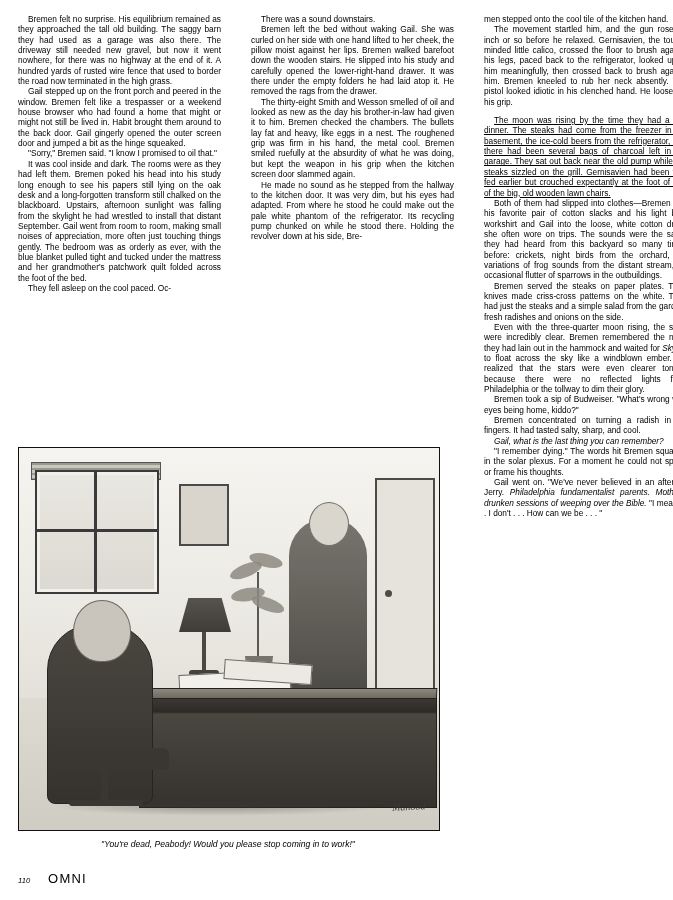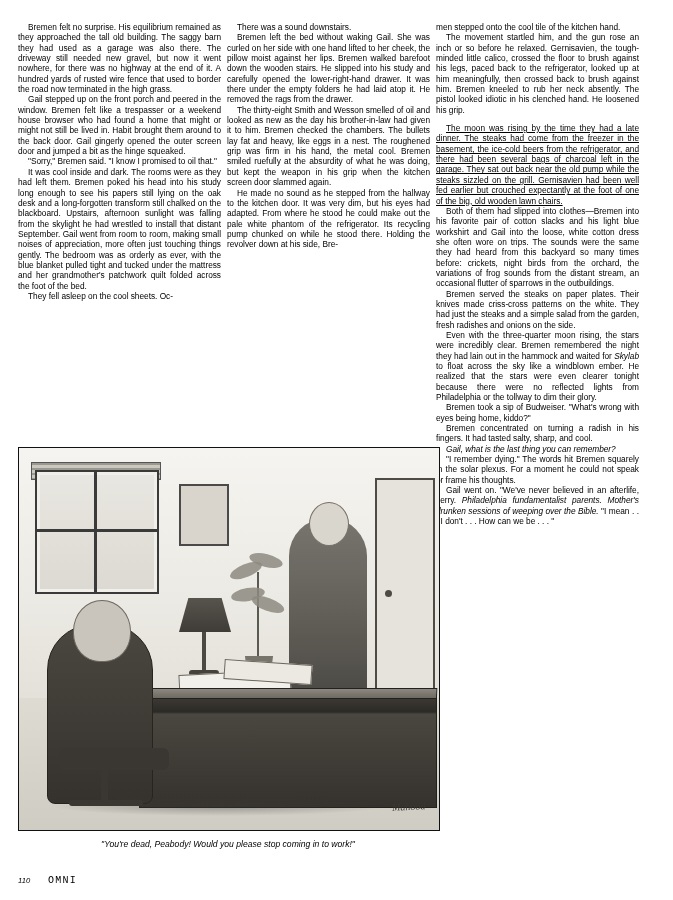--- a/index.html
+++ b/index.html
@@ -16,23 +16,22 @@
   }
   .page {
     position: relative;
     width: 673px;
     height: 900px;
     box-sizing: border-box;
     padding: 14px 18px 0 18px;
   }
   .columns {
     display: flex;
-    gap: 6px;
+    gap: 30px;
     width: 637px;
-    margin-top: 8px;
   }
   .col {
     width: 203px;
     flex: 0 0 203px;
   }
   .col p, .col .para {
     margin: 0;
     font-size: 8.3px;
     line-height: 10.35px;
     text-align: justify;
@@ -210,43 +209,42 @@
     display: flex;
     align-items: baseline;
     gap: 18px;
   }
   .folio {
     font-size: 7.6px;
     color: #000;
     font-style: italic;
   }
   .mag {
-    font-size: 10px;
+    font-size: 13px;
     letter-spacing: 1.2px;
     color: #000;
-    font-family: Liberation Mono, monospace;
   }
   
   .col-right p {
     font-size: 8.3px;
   }
 </style>
 </head>
 <body>
 
 <div class="page">
 
   <div class="columns">
 
     <div class="col col-left">
       <p>Bremen felt no surprise. His equilibrium remained as they approached the tall old building. The saggy barn they had used as a garage was also there. The driveway still needed new gravel, but now it went nowhere, for there was no highway at the end of it. A hundred yards of rusted wire fence that used to border the road now terminated in the high grass.</p>
       <p>Gail stepped up on the front porch and peered in the window. Bremen felt like a trespasser or a weekend house browser who had found a home that might or might not still be lived in. Habit brought them around to the back door. Gail gingerly opened the outer screen door and jumped a bit as the hinge squeaked.</p>
       <p>"Sorry," Bremen said. "I know I promised to oil that."</p>
       <p>It was cool inside and dark. The rooms were as they had left them. Bremen poked his head into his study long enough to see his papers still lying on the oak desk and a long-forgotten transform still chalked on the blackboard. Upstairs, afternoon sunlight was falling from the skylight he had wrestled to install that distant September. Gail went from room to room, making small noises of appreciation, more often just touching things gently. The bedroom was as orderly as ever, with the blue blanket pulled tight and tucked under the mattress and her grandmother's patchwork quilt folded across the foot of the bed.</p>
-      <p>They fell asleep on the cool sheets. Oc-</p>
+      <p>They fell asleep on the cool paced. Oc-</p>
     </div>
 
     <div class="col col-middle">
       <p>There was a sound downstairs.</p>
       <p>Bremen left the bed without waking Gail. She was curled on her side with one hand lifted to her cheek, the pillow moist against her lips. Bremen walked barefoot down the wooden stairs. He slipped into his study and carefully opened the lower-right-hand drawer. It was there under the empty folders he had laid atop it. He removed the rags from the drawer.</p>
       <p>The thirty-eight Smith and Wesson smelled of oil and looked as new as the day his brother-in-law had given it to him. Bremen checked the chambers. The bullets lay fat and heavy, like eggs in a nest. The roughened grip was firm in his hand, the metal cool. Bremen smiled ruefully at the absurdity of what he was doing, but kept the weapon in his grip when the kitchen screen door slammed again.</p>
       <p>He made no sound as he stepped from the hallway to the kitchen door. It was very dim, but his eyes had adapted. From where he stood he could make out the pale white phantom of the refrigerator. Its recycling pump chunked on while he stood there. Holding the revolver down at his side, Bre-</p>
     </div>
 
     <div class="col col-right">

